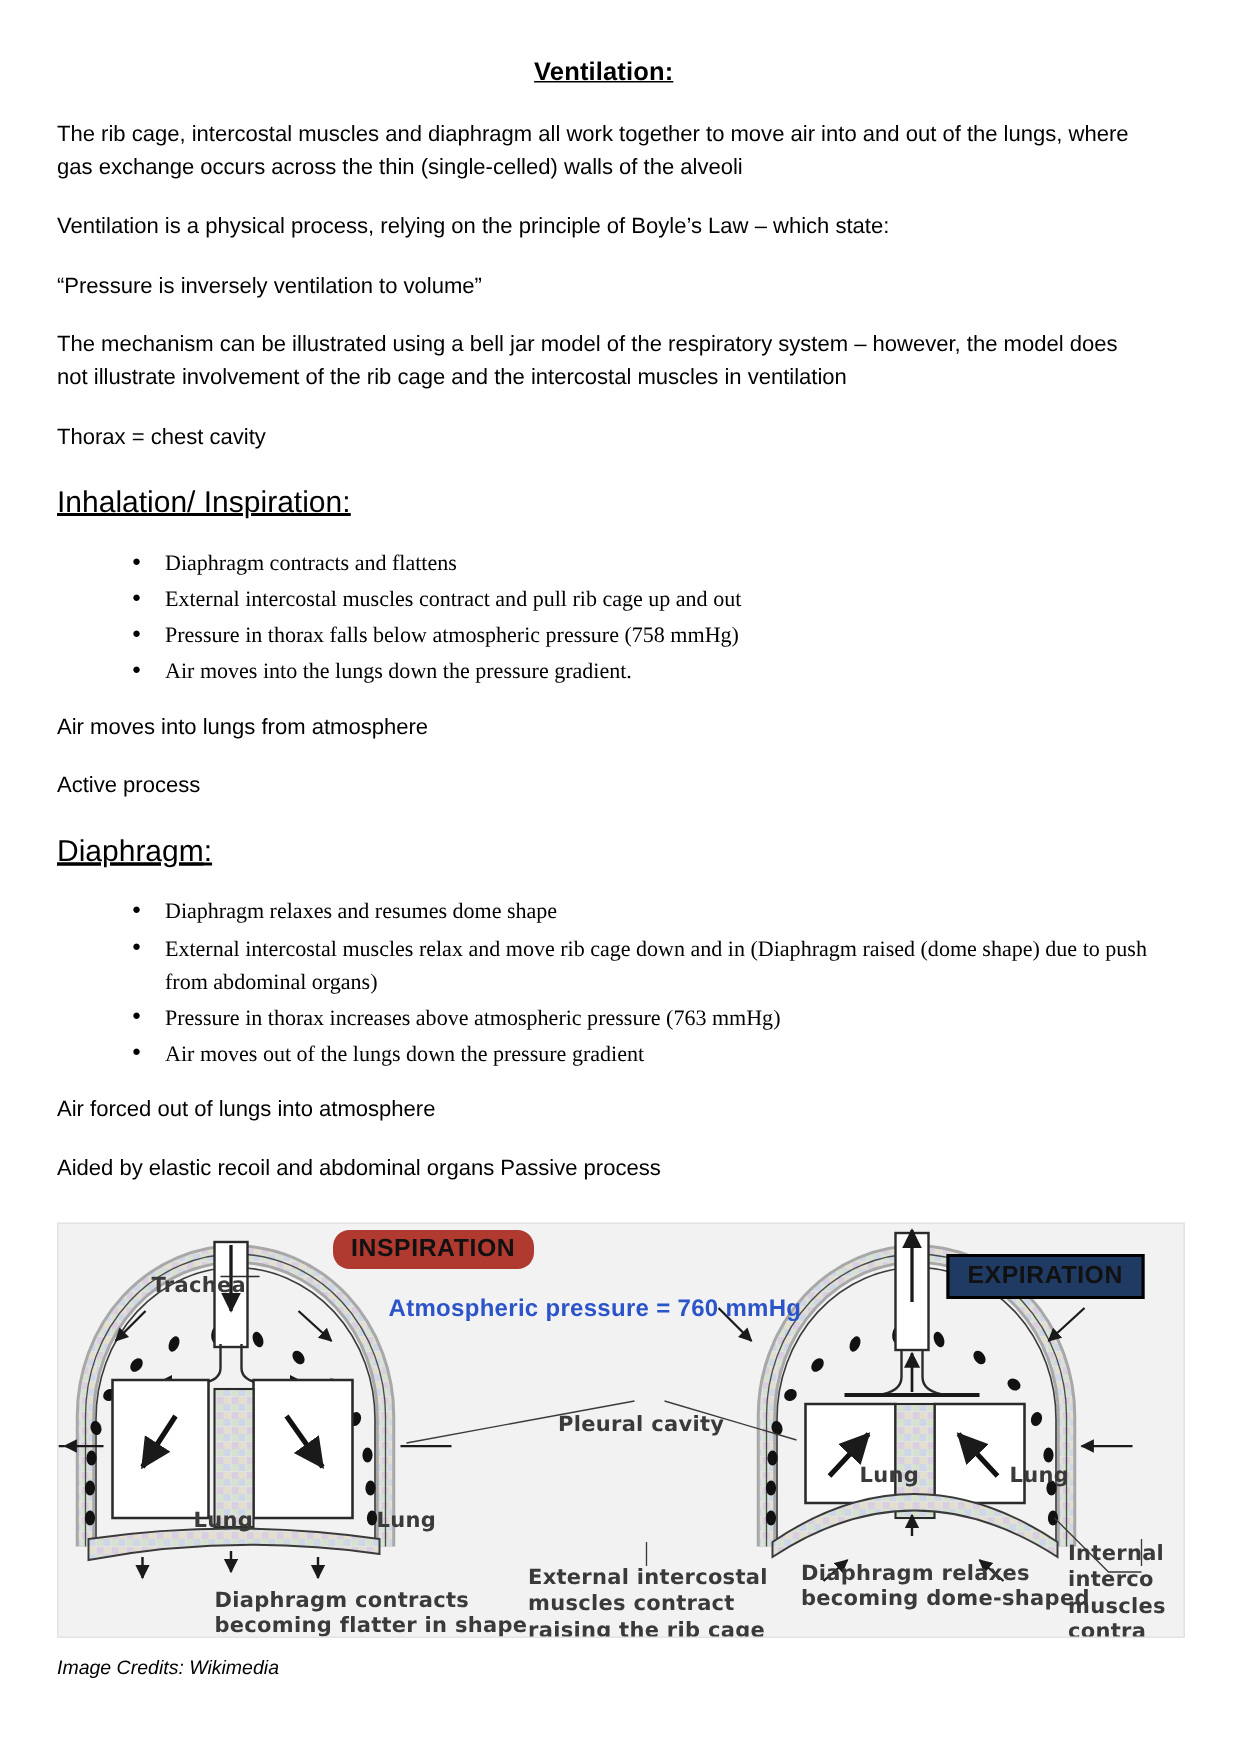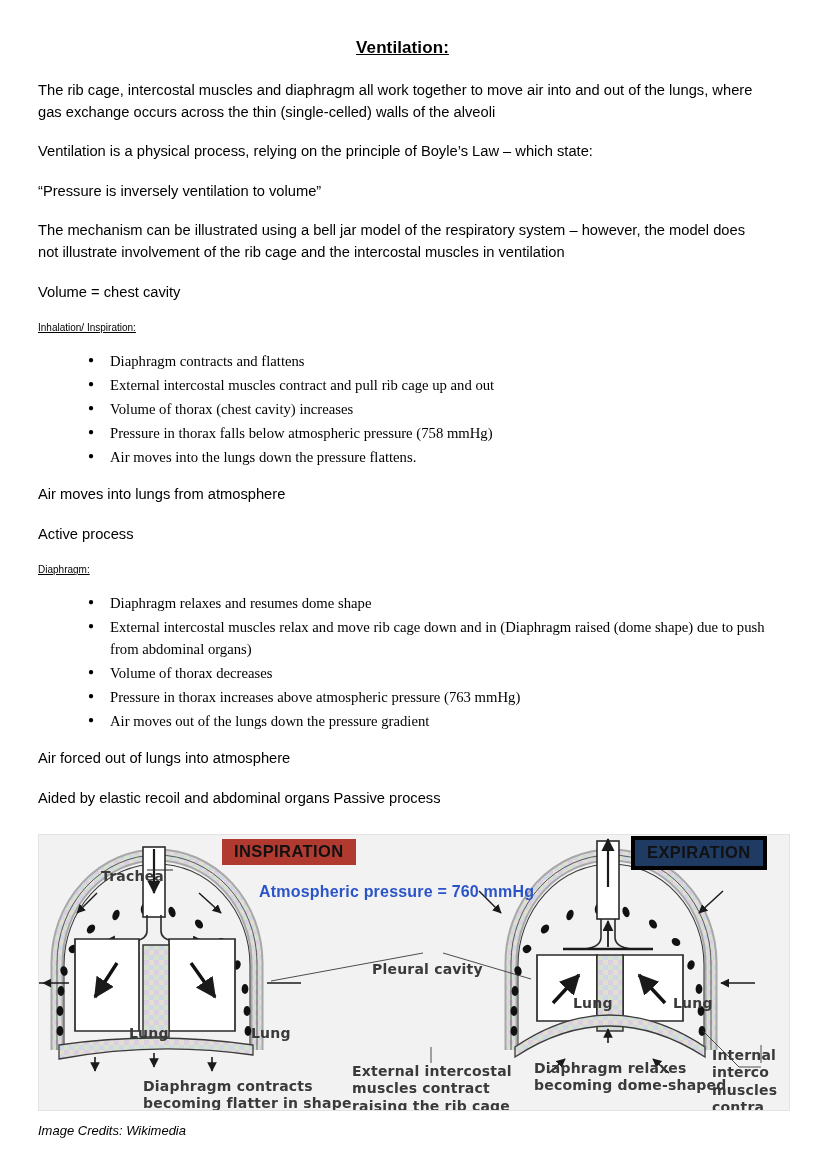--- a/index.html
+++ b/index.html
@@ -28,21 +28,21 @@
     margin: 10px 0 22px 0;
     letter-spacing: 0.1px;
   }
   p.para {
     font-size: 14.7px;
     line-height: 1.47;
     margin: 0 0 18px 0;
     max-width: 716px;
   }
   .section-head {
-    font-size: 10px;
+    font-size: 20px;
     line-height: 1.47;
     margin: 0 0 14px 0;
     text-decoration: underline;
   }
   .section-head .underline {
     text-decoration: underline;
   }
   ul.bullets {
     margin: 0 0 16px 0;
     padding-left: 50px;
@@ -89,26 +89,27 @@
     font-weight: bold;
     font-size: 16.5px;
     letter-spacing: 0.4px;
     padding: 3px 12px 4px 12px;
     color: #111111;
   }
   .lbl-inspiration {
     background: #b03a30;
     left: 183px;
     top: 4px;
+    border-radius: 11px;
   }
   .lbl-expiration {
     background: #1f3a63;
-    border: 4px solid #000000;
+    border: 2px solid #000000;
     left: 592px;
-    top: 1px;
+    top: 20px;
   }
   .atm-pressure {
     position: absolute;
     left: 220px;
     top: 48px;
     font-size: 16px;
     font-weight: bold;
     color: #2b54c8;
     letter-spacing: 0.2px;
   }
@@ -135,44 +136,42 @@
   <h1 class="doc-title">Ventilation:</h1>
 
   <p class="para">The rib cage, intercostal muscles and diaphragm all work together to move air into and out of the lungs, where gas exchange occurs across the thin (single-celled) walls of the alveoli</p>
 
   <p class="para">Ventilation is a physical process, relying on the principle of Boyle’s Law – which state:</p>
 
   <p class="para">“Pressure is inversely ventilation to volume”</p>
 
   <p class="para">The mechanism can be illustrated using a bell jar model of the respiratory system – however, the model does not illustrate involvement of the rib cage  and  the intercostal muscles in ventilation</p>
 
-  <p class="para">Volume = chest cavity</p>
+  <p class="para">Thorax = chest cavity</p>
 
   <div class="section-head">
     <span class="underline">Inhalation/ Inspiration:</span>
   </div>
 
   <ul class="bullets">
     <li>Diaphragm contracts and flattens</li>
     <li>External intercostal muscles contract and pull rib cage up and out</li>
-    <li>Volume of thorax (chest cavity) increases</li>
     <li>Pressure in thorax falls below atmospheric pressure (758 mmHg)</li>
-    <li>Air moves into the lungs down the pressure flattens.</li>
+    <li>Air moves into the lungs down the pressure gradient.</li>
   </ul>
 
   <p class="para">Air moves into lungs from atmosphere</p>
 
   <p class="para">Active process</p>
 
   <div class="section-head"><span class="underline">Diaphragm</span><span>:</span></div>
 
   <ul class="bullets">
     <li>Diaphragm relaxes and resumes dome shape</li>
     <li>External intercostal muscles relax and move rib cage down and in (Diaphragm raised (dome shape) due to push from abdominal organs)</li>
-    <li>Volume of thorax decreases</li>
     <li>Pressure in thorax increases above atmospheric pressure (763 mmHg)</li>
     <li>Air moves out of the lungs down the pressure gradient</li>
   </ul>
 
   <p class="para">Air forced out of lungs into atmosphere</p>
 
   <p class="para">Aided by elastic recoil and abdominal organs Passive process</p>
 
   <div class="figure-wrap">
     <div class="figure">

